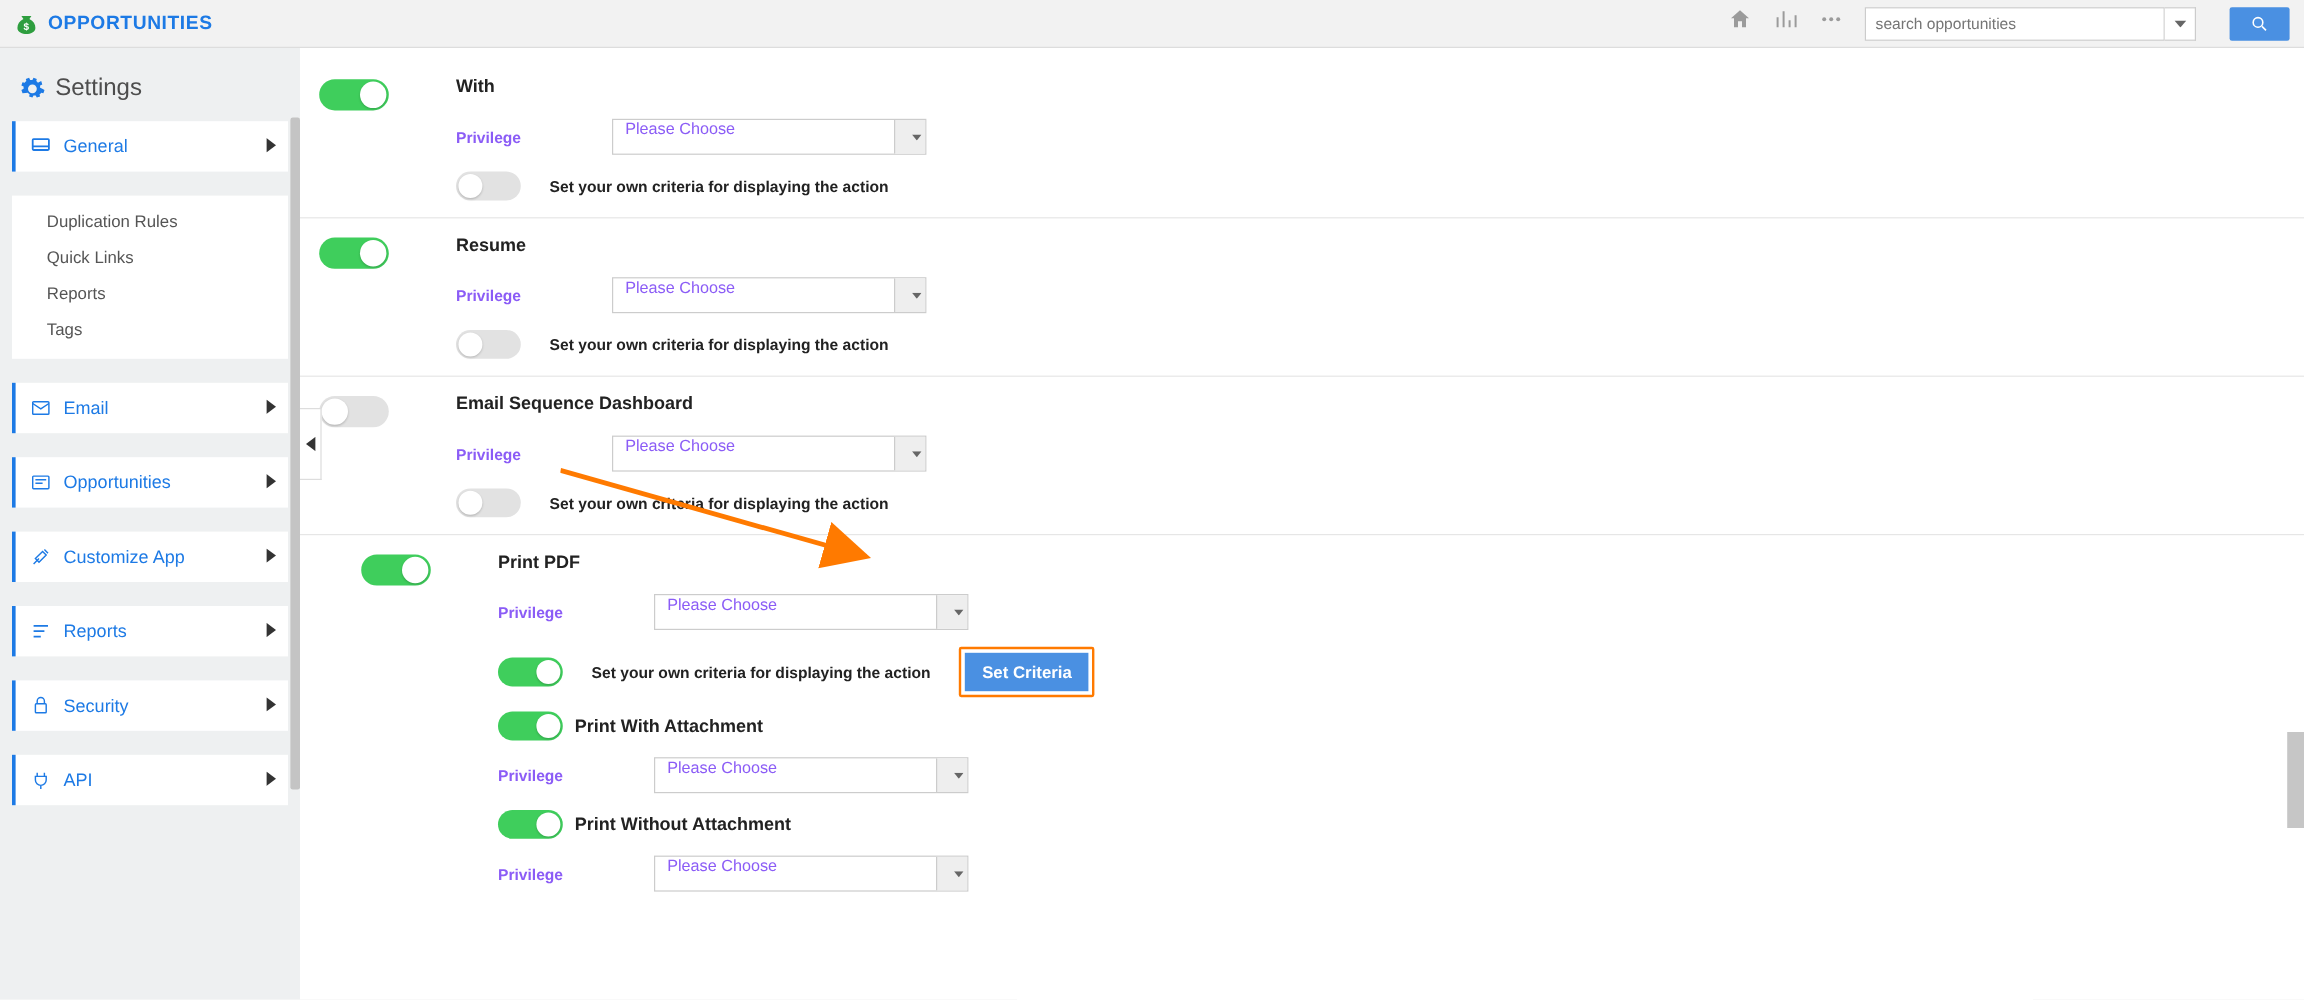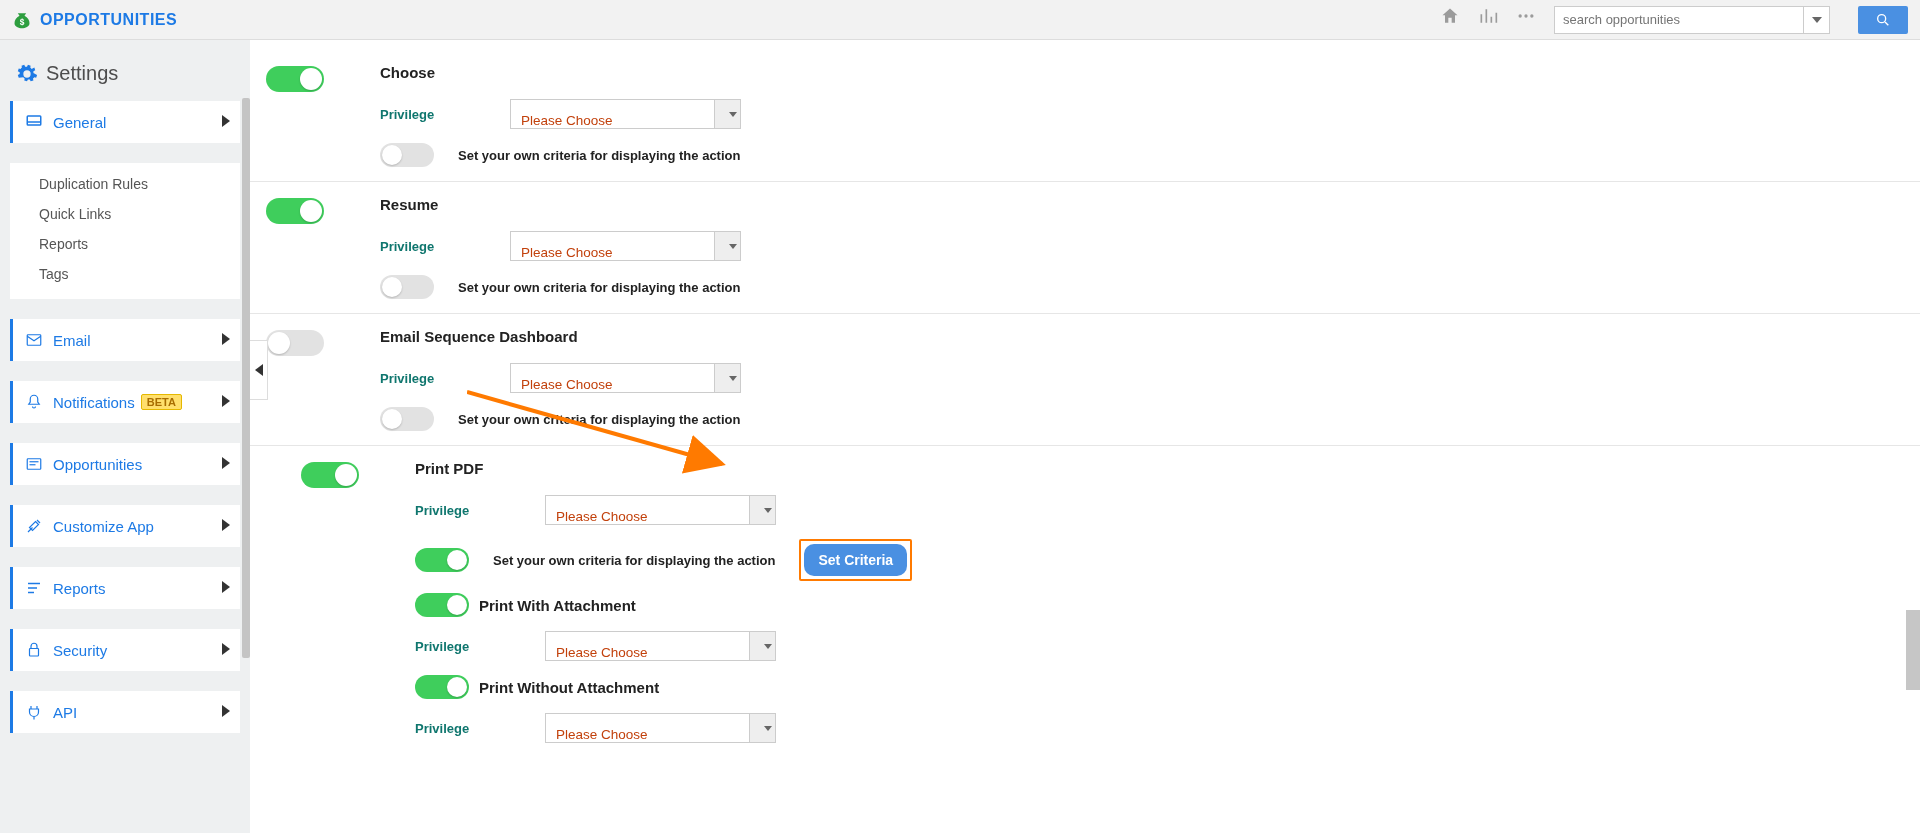--- a/index.html
+++ b/index.html
@@ -39,28 +39,28 @@
 
 .main { flex:1; background:#fff; overflow-y:auto; position:relative;}
 .content { padding: 10px 0 40px 0; }
 .row { display:flex; border-bottom:1px solid #e6e6e6; padding:14px 0;}
 .row.noborder { border-bottom:none;padding-left:35px;}
 .togglecell { width:130px; display:flex; justify-content:flex-start; padding-left:16px; padding-top:2px;}
 .infocell { flex:1;}
 .rowtitle { font-size:15px; font-weight:700; color:#222; margin-bottom:18px;}
 
 .privrow { display:flex; align-items:center; margin-bottom:14px;}
-.privlbl { width:130px; font-size:13px; font-weight:700; color:#0f766e;}
-.selectbox { width:231px; height:30px; border:1px solid #ccc; display:flex; align-items:flex-end; position:relative; color:#c2410c; background:#fff;}
+.privlbl { width:130px; font-size:13px; font-weight:700; color:#8b5cf6;}
+.selectbox { width:262px; height:30px; border:1px solid #ccc; display:flex; align-items:flex-start; position:relative; color:#8b5cf6; background:#fff;}
 .selectbox span { padding-left:10px; font-size:13.5px;}
 .selectbox .ddbtn { position:absolute; right:0; top:0; width:26px; height:100%; background:#eee; border-left:1px solid #ccc; display:flex;align-items:center;justify-content:center;}
 
 .criteriarow { display:flex; align-items:center; gap:24px;}
 .criterialbl { font-size:13px; font-weight:700; color:#222;}
-.setbtn { background:#4a90e2; color:#fff; font-size:14px; font-weight:600; height:32px; padding:0 14px; border-radius:10px; display:flex;align-items:center;cursor:pointer;}
+.setbtn { background:#4a90e2; color:#fff; font-size:14px; font-weight:600; height:32px; padding:0 14px; border-radius:0; display:flex;align-items:center;cursor:pointer;}
 .highlight { border:2px solid #ff7a00; padding:3px; display:inline-flex; border-radius:2px;}
 
 .subsection { margin-top:12px; }
 .subtitle { display:flex; align-items:center; gap:10px; margin-bottom:14px;}
 .subtitle .t { font-size:15px; font-weight:700; color:#222;}
 
 
 .switch { width:58px; height:26px; border-radius:13px; position:relative; cursor:pointer;}
 .switch.small { width:54px; height:24px; border-radius:12px;}
 .switch.on { background:#3fce5c;}
@@ -161,32 +161,20 @@
               <rect x="3" y="5" width="18" height="14" rx="1" fill="none" stroke="currentColor" stroke-width="1.6"></rect>
               <path d="M3 7l9 6 9-6" fill="none" stroke="currentColor" stroke-width="1.6"></path>
             </svg>
           </span>
         <span class="lbl">Email</span>
         <span class="chev"><svg width="8" height="12">
               <path d="M0 0l8 6-8 6z" fill="#333"></path>
             </svg></span>
       </div>
 
-      <div class="navitem">
-        <span class="nicon">
-            <svg viewBox="0 0 24 24" width="18" height="18">
-              <path d="M12 3a5 5 0 00-5 5v4l-2 3h14l-2-3V8a5 5 0 00-5-5zM10 18a2 2 0 004 0" fill="none" stroke="currentColor" stroke-width="1.6"></path>
-            </svg>
-          </span>
-        <span class="lbl">Notifications</span>
-        <span class="badge-beta">BETA</span>
-        <span class="chev"><svg width="8" height="12">
-              <path d="M0 0l8 6-8 6z" fill="#333"></path>
-            </svg></span>
-      </div>
 
       <div class="navitem">
         <span class="nicon">
             <svg viewBox="0 0 24 24" width="18" height="18">
               <rect x="3" y="5" width="18" height="14" rx="1" fill="none" stroke="currentColor" stroke-width="1.6"></rect>
               <line x1="6" y1="9" x2="18" y2="9" stroke="currentColor" stroke-width="1.6"></line>
               <line x1="6" y1="13" x2="14" y2="13" stroke="currentColor" stroke-width="1.6"></line>
             </svg>
           </span>
         <span class="lbl">Opportunities</span>
@@ -259,21 +247,21 @@
   <div class="main">
     <div class="content">
 
       <div class="row">
         <div class="togglecell">
             <div class="switch on">
               <div class="knob"></div>
             </div>
           </div>
         <div class="infocell">
-          <div class="rowtitle">Choose</div>
+          <div class="rowtitle">With</div>
           <div class="privrow">
             <div class="privlbl">Privilege</div>
             <div class="selectbox">
                 <span>Please Choose</span>
                 <span class="ddbtn">
                   <svg width="8" height="5">
                     <path d="M0 0l4 5 4-5z" fill="#666"></path>
                   </svg>
                 </span>
               </div>

